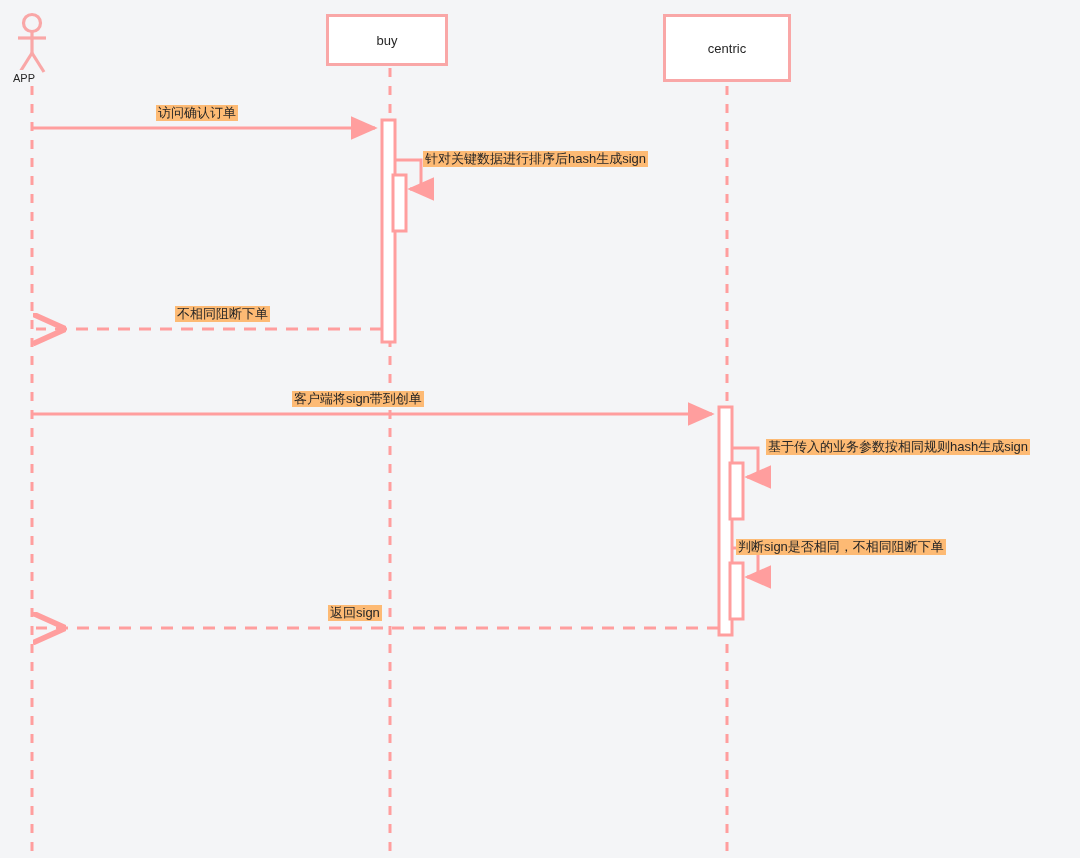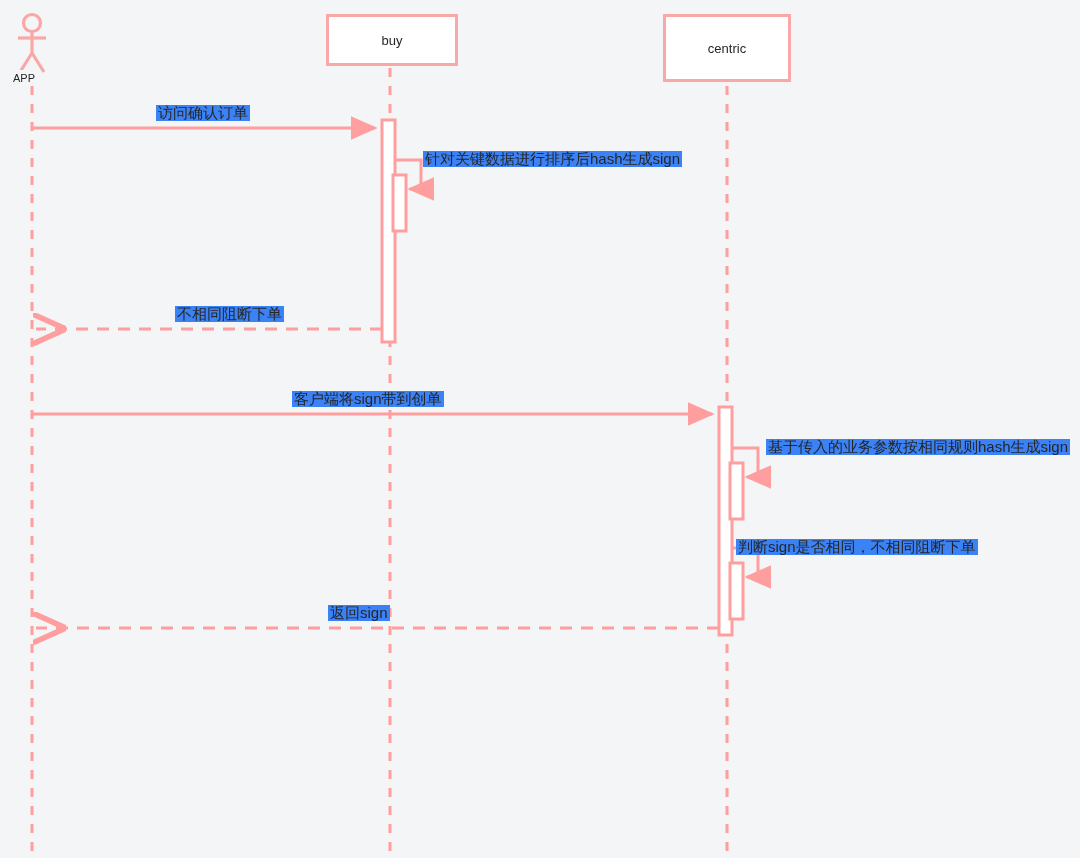--- a/index.html
+++ b/index.html
@@ -6,23 +6,23 @@
   body{
     width:1080px;height:858px;
     background:#f4f5f7;
     font-family:"Liberation Sans","DejaVu Sans",sans-serif;
     overflow:hidden;
     position:relative;
   }
   #canvas{position:absolute;left:0;top:0;width:1080px;height:858px;}
   .msg-label{
     position:absolute;
-    font-size:15px;
+    font-size:13px;
     color:#262626;
-    background:#3b82f6;
+    background:#fdba74;
     white-space:nowrap;
     line-height:16px;
     padding:0 2px;
   }
   .actor-label{
     position:absolute;
     font-size:11px;
     color:#262626;
     background:#f4f5f7;
     white-space:nowrap;
@@ -86,21 +86,21 @@
   <line x1="32" y1="414" x2="712" y2="414" stroke="#ff9e9e" stroke-width="3" marker-end="url(#arrow-solid-r)"></line>
 
   <path d="M 733 448 L 758 448 L 758 477 L 747 477" fill="none" stroke="#ff9e9e" stroke-width="3" marker-end="url(#arrow-self)"></path>
 
   <path d="M 733 548 L 758 548 L 758 577 L 747 577" fill="none" stroke="#ff9e9e" stroke-width="3" marker-end="url(#arrow-self)"></path>
 
   <line x1="719" y1="628" x2="36" y2="628" stroke="#ff9e9e" stroke-width="3" stroke-dasharray="12 9" marker-end="url(#arrow-open-l)"></line>
 
 </svg>
 
-<div class="part-box" style="left:326px;top:14px;width:132px;height:52px;">
+<div class="part-box" style="left:326px;top:14px;width:122px;height:52px;">
   <span>buy</span>
 </div>
 
 <div class="part-box" style="left:663px;top:14px;width:128px;height:68px;">
   <span>centric</span>
 </div>
 
 <div class="actor-label" style="left:11px;top:70px;">APP</div>
 
 <div class="msg-label" style="left:156px;top:105px;">访问确认订单</div>

